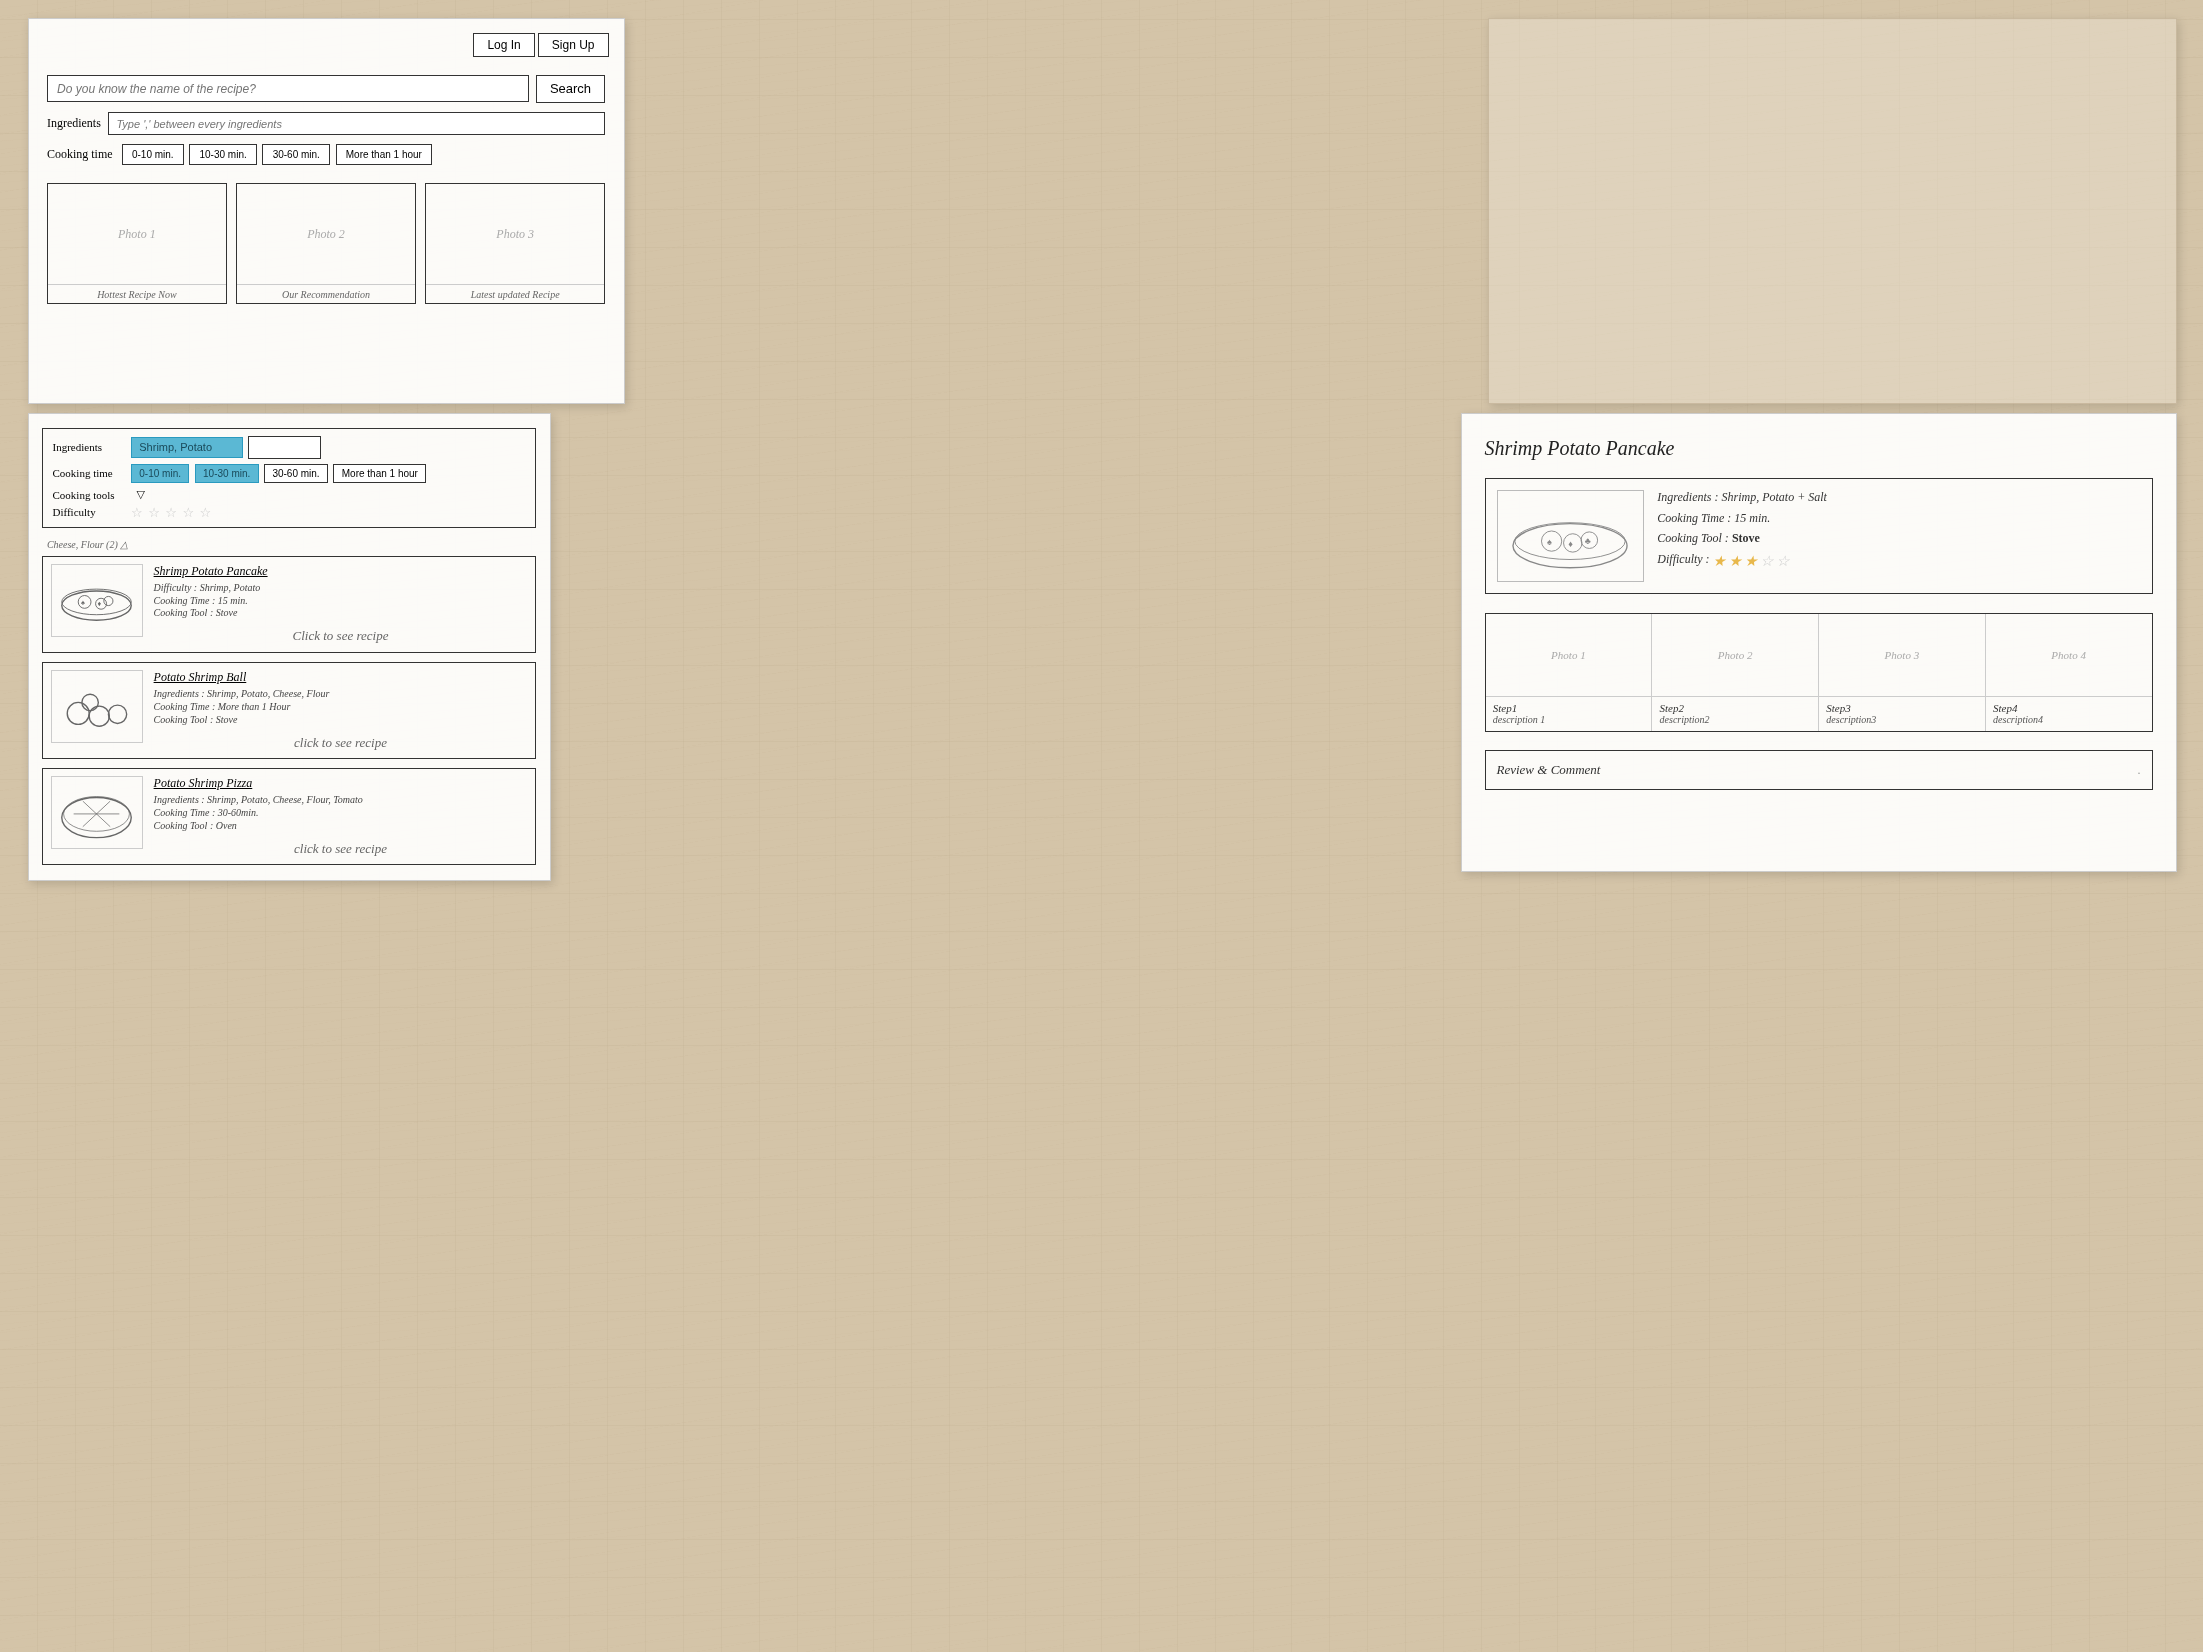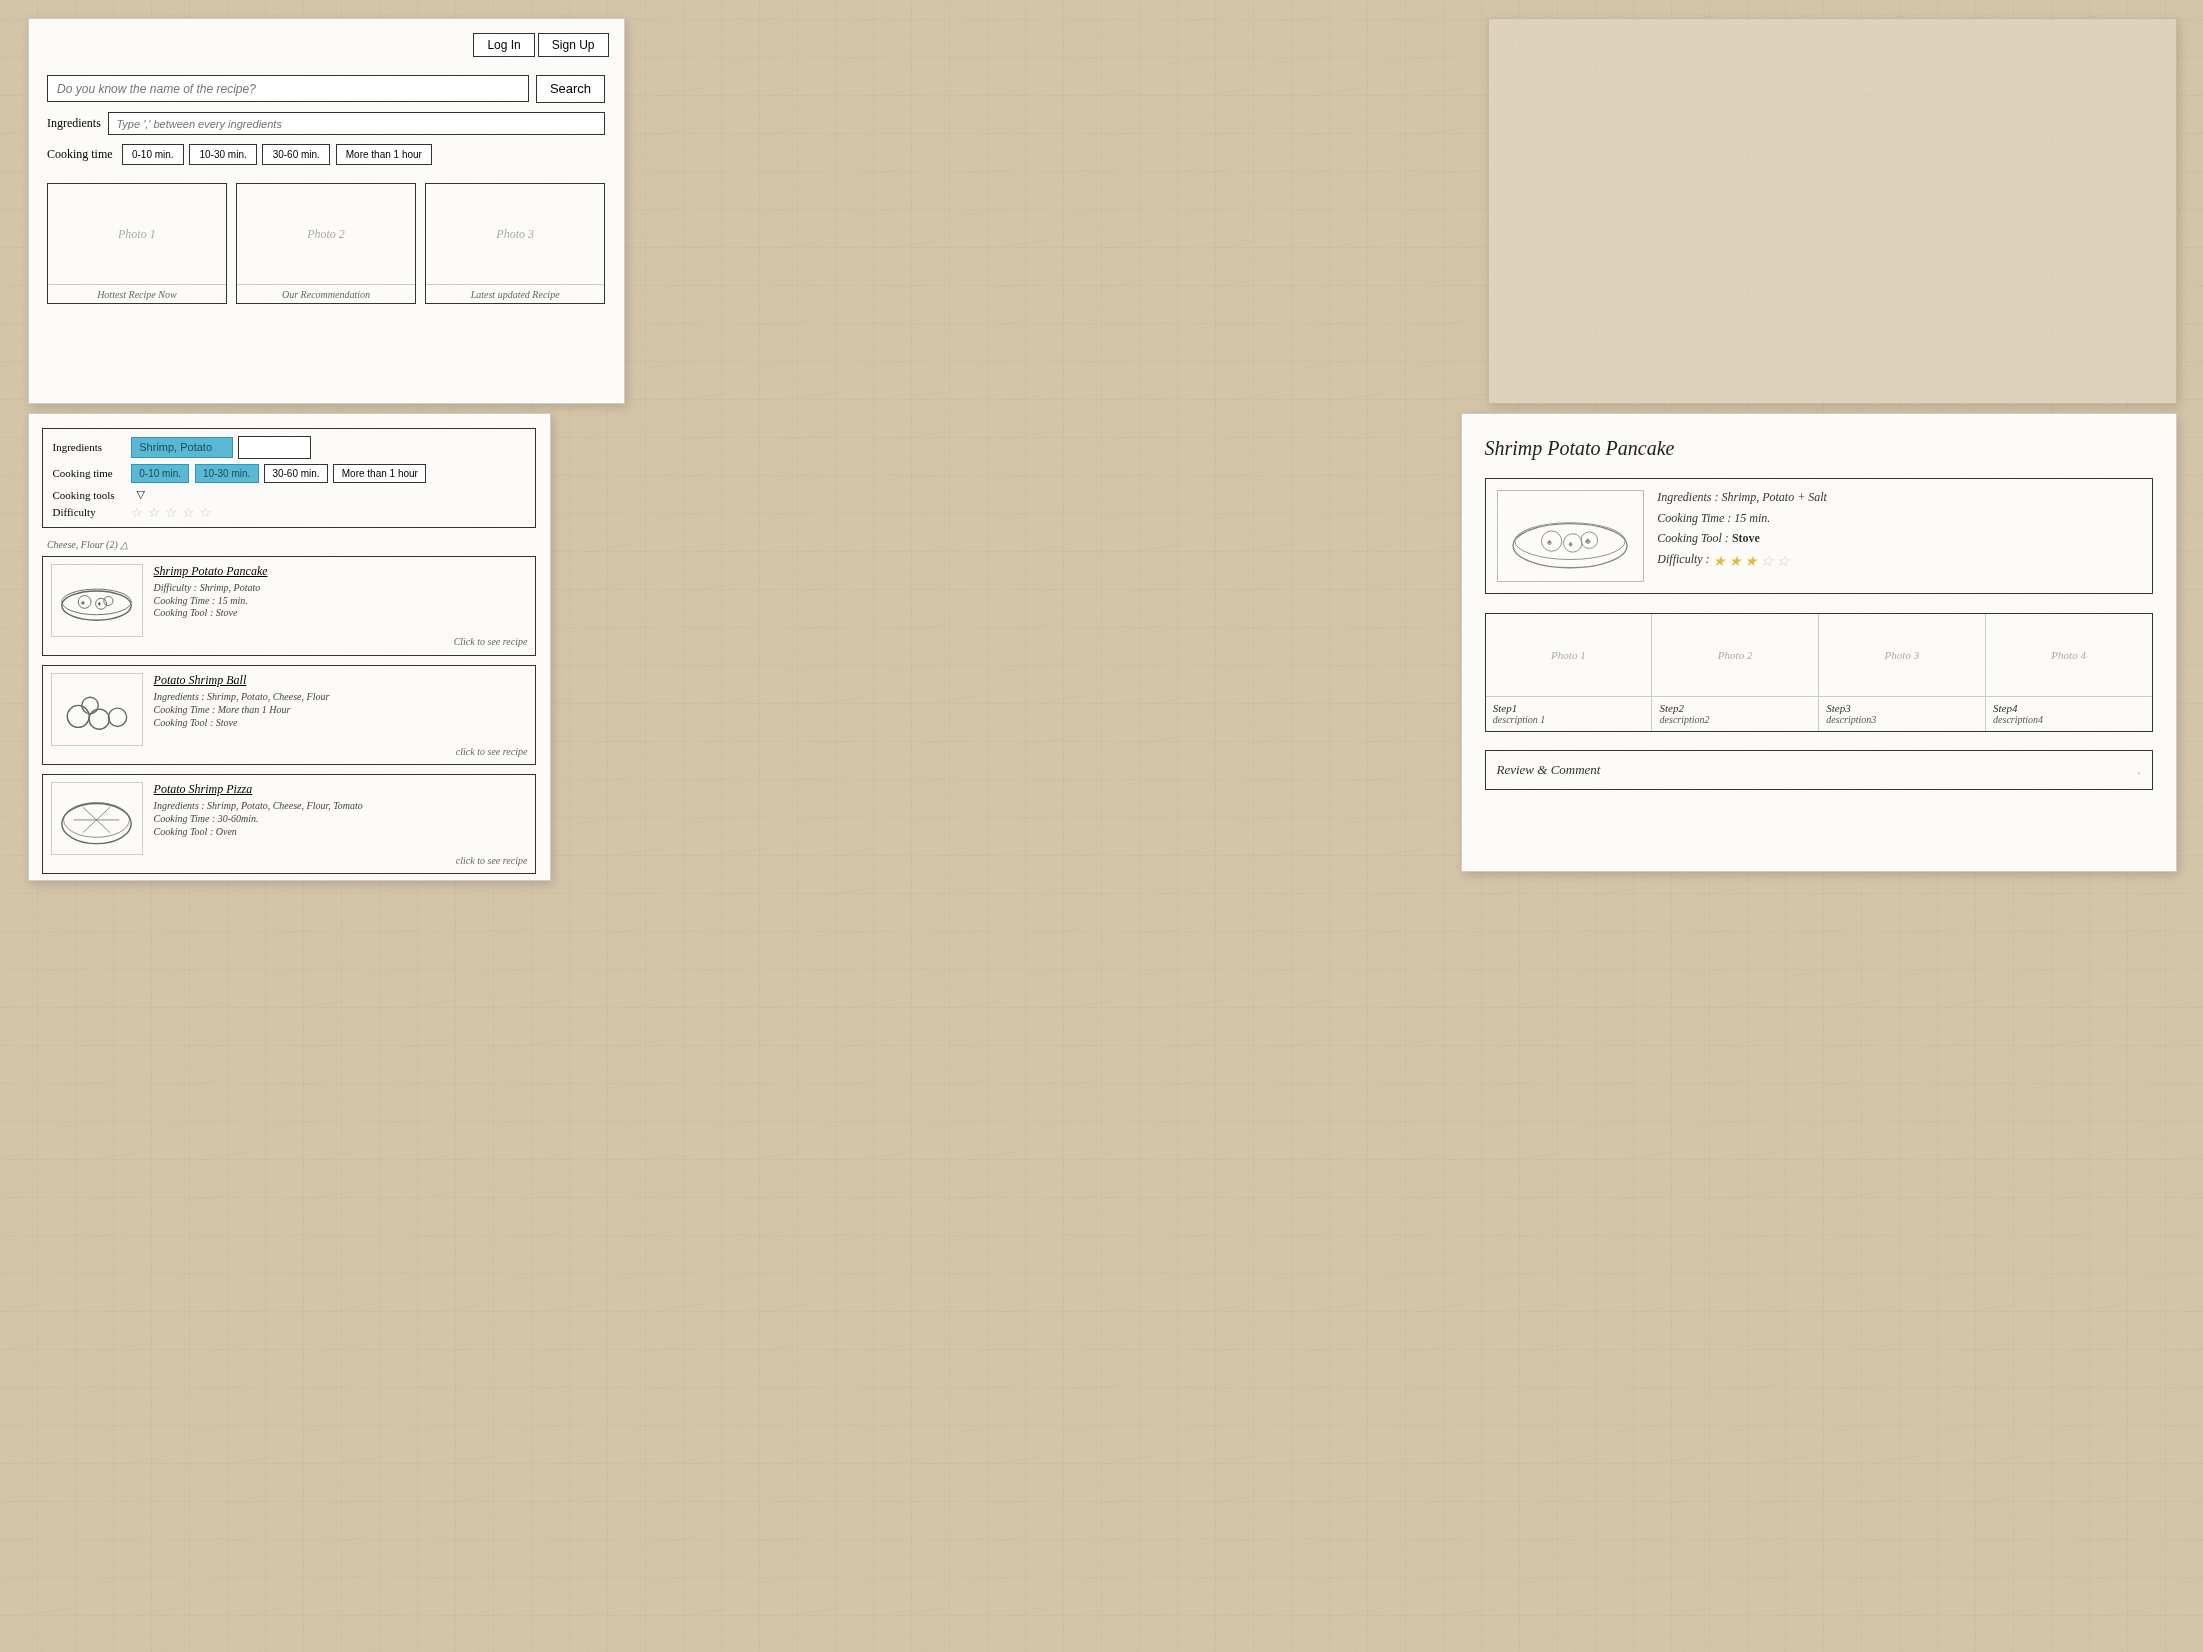--- a/index.html
+++ b/index.html
@@ -298,26 +298,26 @@
     }
 
     .recipe-detail {
       font-size: 10px;
       color: #444;
       margin-bottom: 1.8px;
       font-style: italic;
     }
 
     .click-link {
-      font-size: 10px;
+      font-size: 13px;
       color: #666;
       font-style: italic;
-      text-align: right;
+      text-align: center;
       display: block;
-      margin-top: 18px;
+      margin-top: 10px;
     }
 
     .warning-text {
       font-size: 10px;
       color: #666;
       font-style: italic;
       margin-bottom: 5.5px;
       padding-left: 4.6px;
     }
 
@@ -500,21 +500,21 @@
 
 <div class="paper paper-top-right" style="background: rgba(240,232,218,0.4); border: 0.9px solid rgba(180,160,130,0.5);">
 </div>
 
 <div class="paper paper-bottom-left">
 
   <div class="filter-box">
 
     <div class="filter-row">
       <span class="filter-label handwriting">Ingredients</span>
-      <input class="filter-input-highlighted handwriting" value="Shrimp, Potato" style="width: 102px;">
+      <input class="filter-input-highlighted handwriting" value="Shrimp, Potato" style="width: 112px;">
       <input style="border: 1.4px solid rgb(51, 51, 51); padding: 2.8px 5.5px; width: 73px;">
     </div>
 
     <div class="filter-row">
       <span class="filter-label handwriting">Cooking time</span>
       <button class="time-btn-active handwriting">0-10 min.</button>
       <button class="time-btn-active handwriting">10-30 min.</button>
       <button class="time-btn-sm handwriting">30-60 min.</button>
       <button class="time-btn-sm handwriting">More than 1 hour</button>
     </div>

